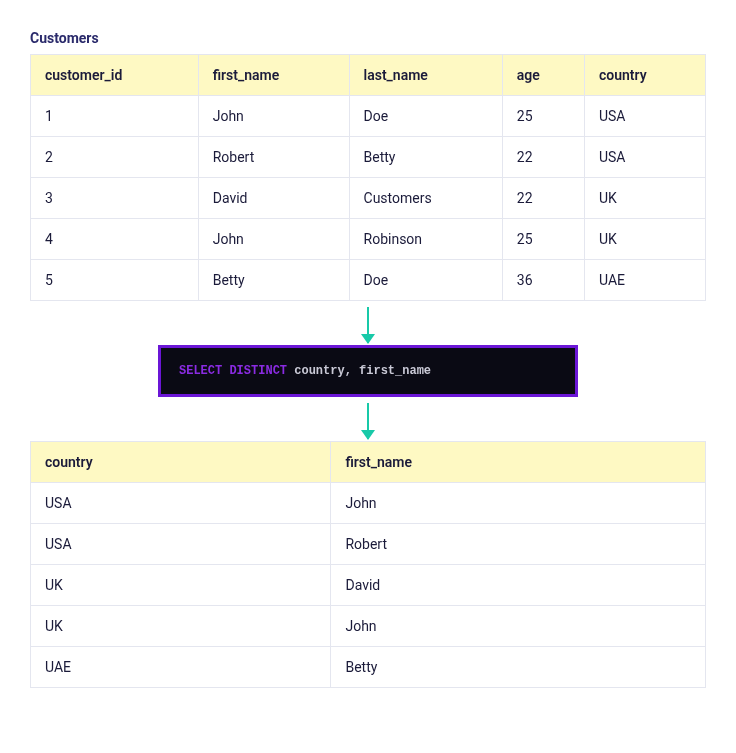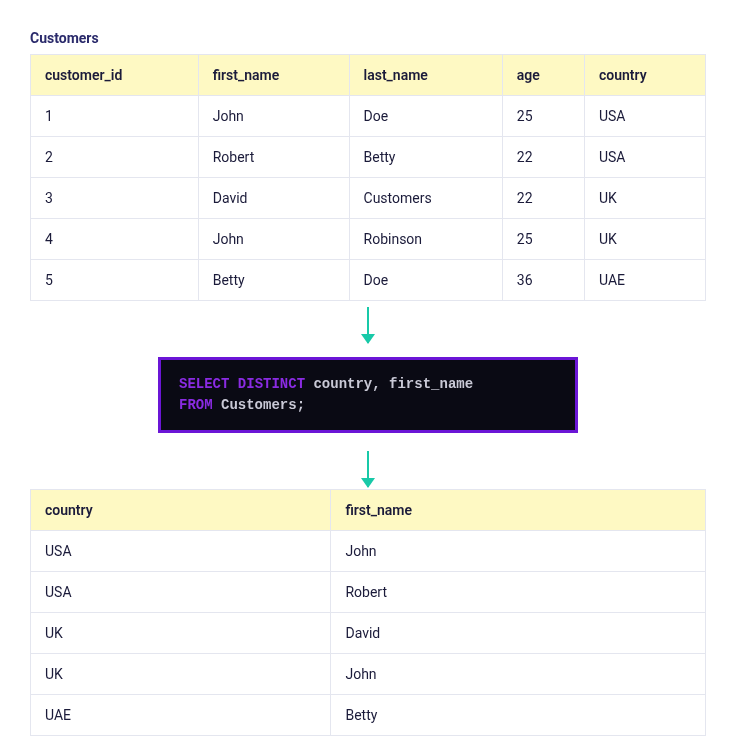--- a/index.html
+++ b/index.html
@@ -49,27 +49,27 @@
     position: absolute;
     bottom: -1px;
     left: 50%;
     transform: translateX(-50%);
     width: 0; height: 0;
     border-left: 7px solid transparent;
     border-right: 7px solid transparent;
     border-top: 10px solid #18c9a8;
   }
   .code-box {
-    margin: 12px auto;
+    margin: 0 auto;
     width: 420px;
     border: 3px solid #6b16d6;
     background: #0a0a14;
     padding: 14px 18px;
     font-family: "SFMono-Regular", Consolas, "Liberation Mono", Menlo, monospace;
-    font-size: 14px;
+    font-size: 12px;
     line-height: 1.5;
     color: #d9d9e3;
     font-weight: 600;
   }
   .kw { color: #8a2be2; font-weight: 700; }
   .ident { color: #c9c9d6; }
 </style>
 </head>
 <body>
 
@@ -129,25 +129,20 @@
   </div>
 
 <div class="code-box">
   <div>
     <span class="kw">SELECT</span>
     <span> </span>
     <span class="kw">DISTINCT</span>
     <span> </span>
     <span class="ident">country, first_name</span>
   </div>
-  <div>
-    <span class="kw">FROM</span>
-    <span> </span>
-    <span class="ident">Customers;</span>
-  </div>
 </div>
 
 <div class="arrow-wrap">
     <div class="arrow"></div>
   </div>
 
 <table>
   <thead>
     <tr>
       <th>country</th>

